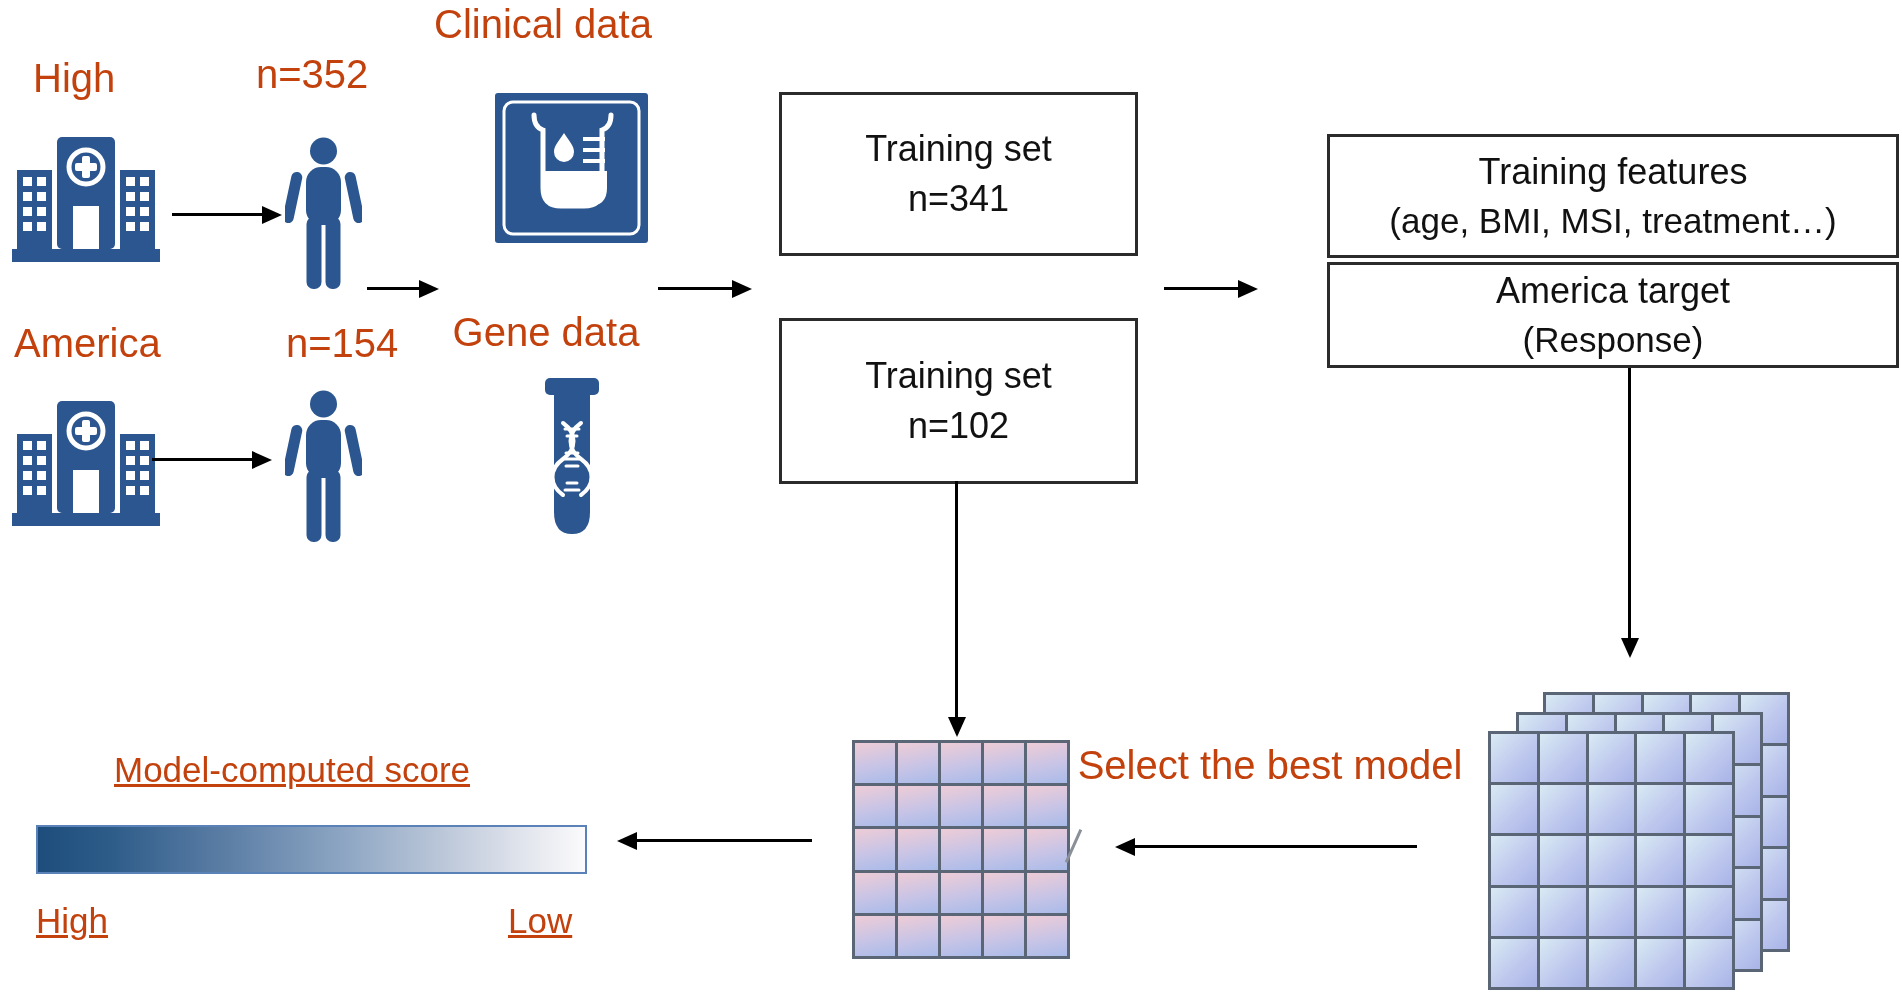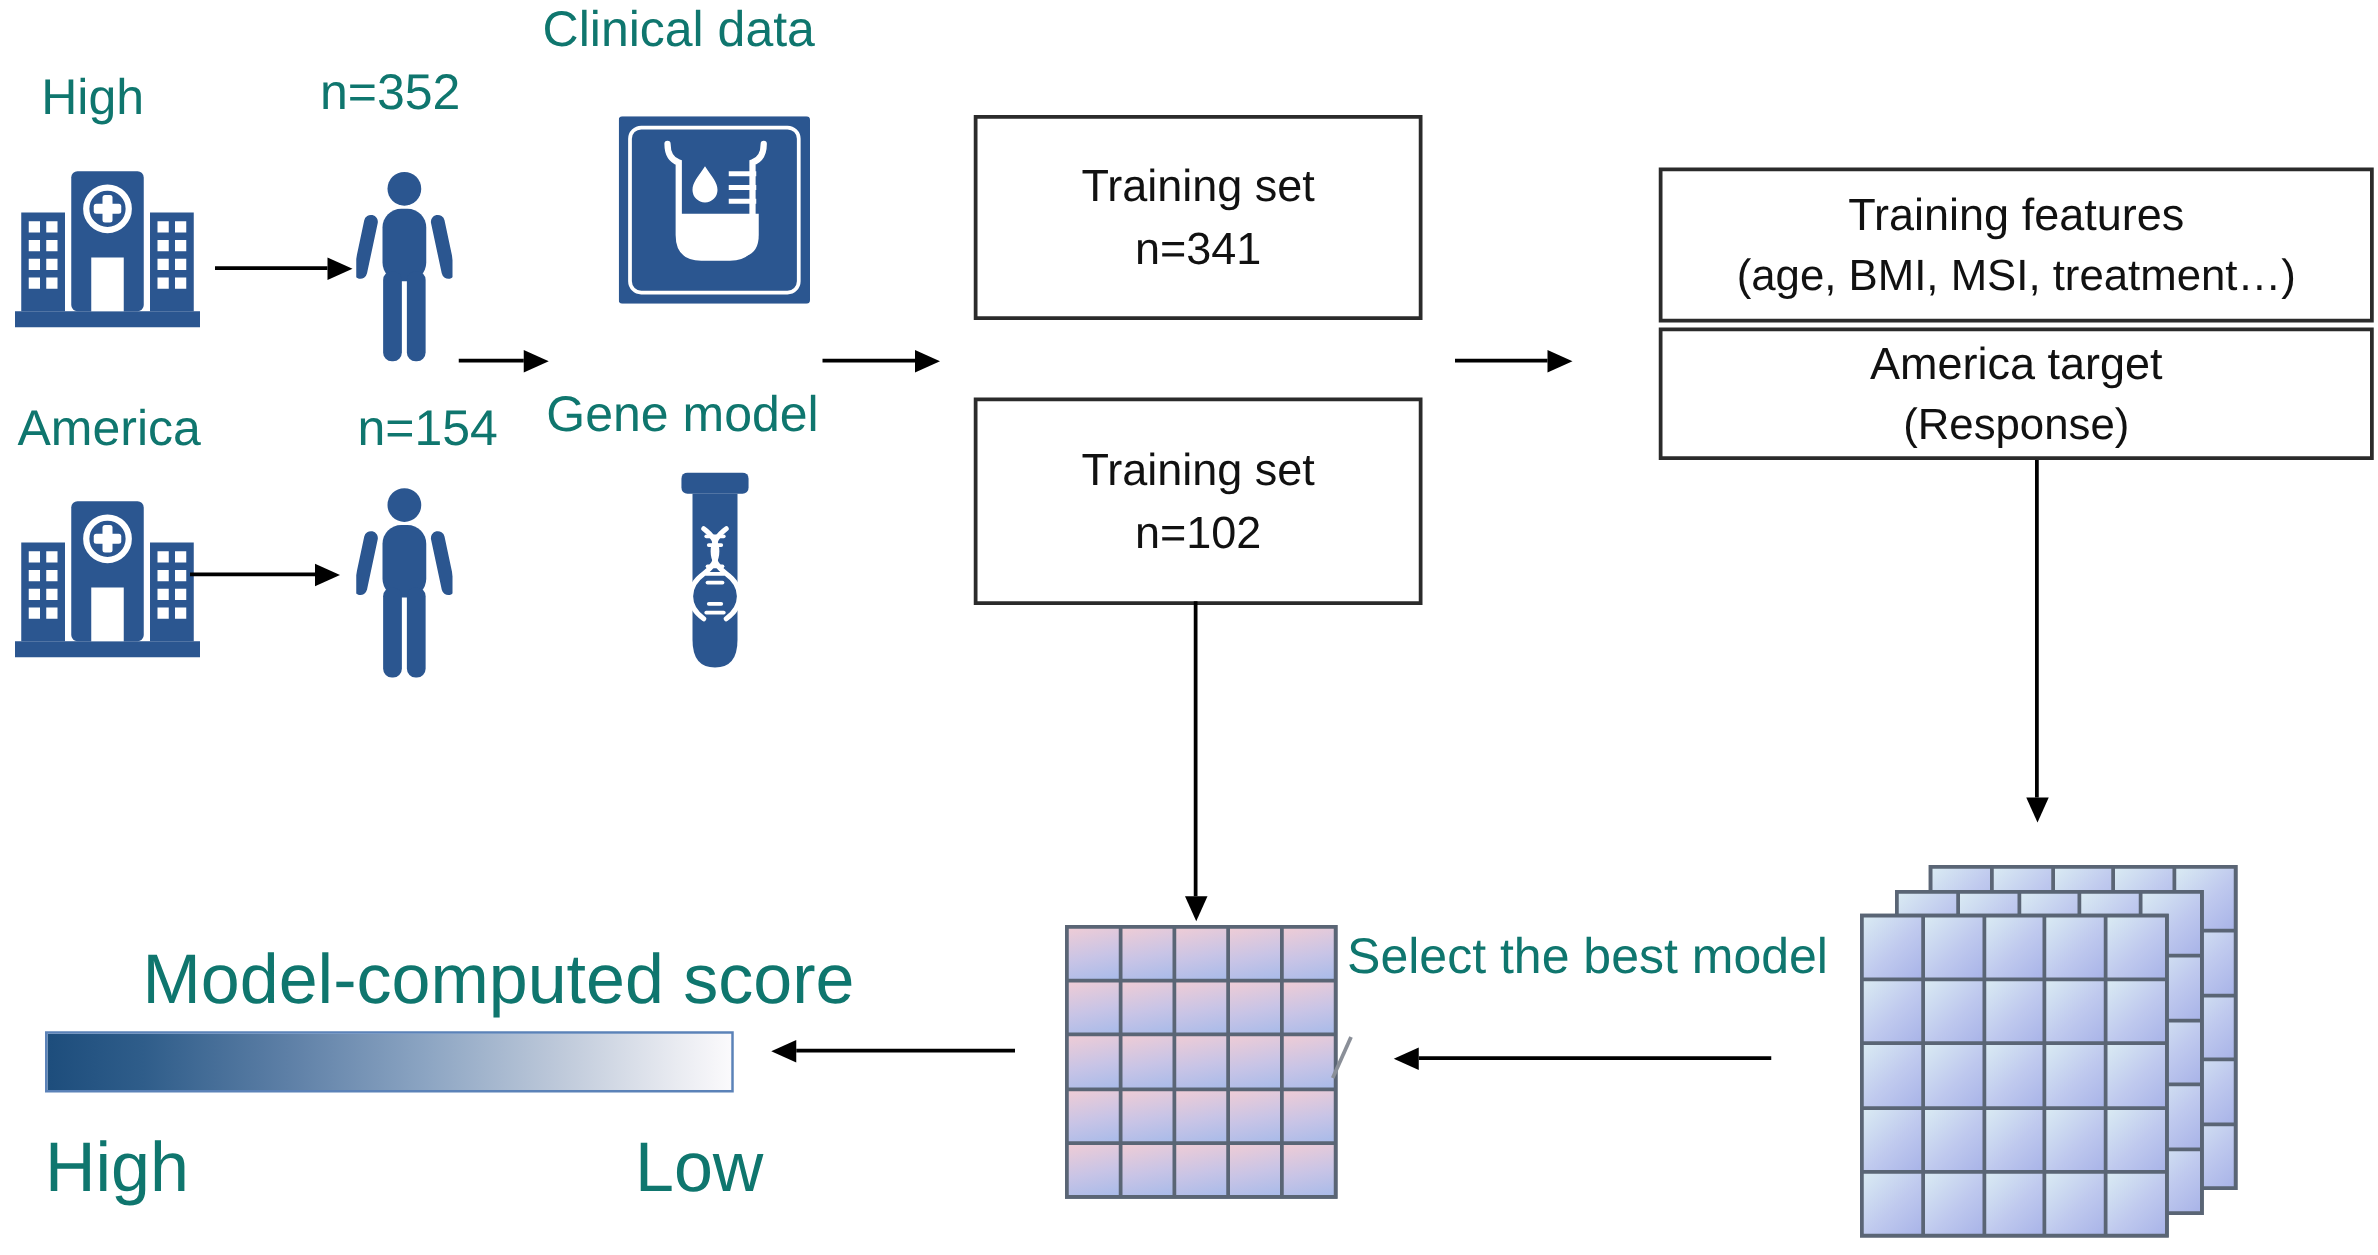--- a/index.html
+++ b/index.html
@@ -1,22 +1,22 @@
 <!DOCTYPE html>
 <html><head>
 <meta charset="utf-8">
 <style>
   html,body{margin:0;padding:0;background:#ffffff;}
   .page{
     position:relative;width:1902px;height:1004px;background:#ffffff;overflow:hidden;
     font-family:"Liberation Sans", sans-serif;color:#111;
   }
-  .lbl{position:absolute;white-space:nowrap;font-size:40px;color:#0f766e;}
+  .lbl{position:absolute;white-space:nowrap;font-size:40px;color:#c2410c;}
   .lbl.center{transform:translateX(-50%);}
-  .lbl.big{font-size:56px;}
+  .lbl.big{font-size:35px;text-decoration:underline;}
 
   
   .box{
     position:absolute;background:#fff;border:3px solid #2b2b2b;
     display:flex;flex-direction:column;align-items:center;justify-content:center;
     font-size:36px;line-height:1.38;text-align:center;
   }
   .box .l2{font-size:35px;text-align:right;}
 
   
@@ -58,21 +58,21 @@
 <body>
 
 <div class="page">
 
   <div class="lbl" style="left:33px;top:56px">High</div>
   <div class="lbl" style="left:256px;top:52px">n=352</div>
   <div class="lbl" style="left:14px;top:321px">America</div>
   <div class="lbl" style="left:286px;top:321px">n=154</div>
 
   <div class="lbl center" style="left:543px;top:2px">Clinical data</div>
-  <div class="lbl center" style="left:546px;top:310px">Gene model</div>
+  <div class="lbl center" style="left:546px;top:310px">Gene data</div>
 
   <svg style="left:12px;top:130px" width="148" height="132" viewBox="0 0 148 132">
     <g fill="#2b5690">
       <rect x="0" y="119" width="148" height="13"></rect>
       <rect x="45" y="7" width="58" height="112" rx="5"></rect>
       <rect x="5" y="40" width="35" height="79"></rect>
       <rect x="108" y="40" width="35" height="79"></rect>
     </g>
     <circle cx="74" cy="37" r="17" fill="none" stroke="#fff" stroke-width="5"></circle>
     <rect x="70" y="26" width="8" height="22" rx="2" fill="#fff"></rect>

